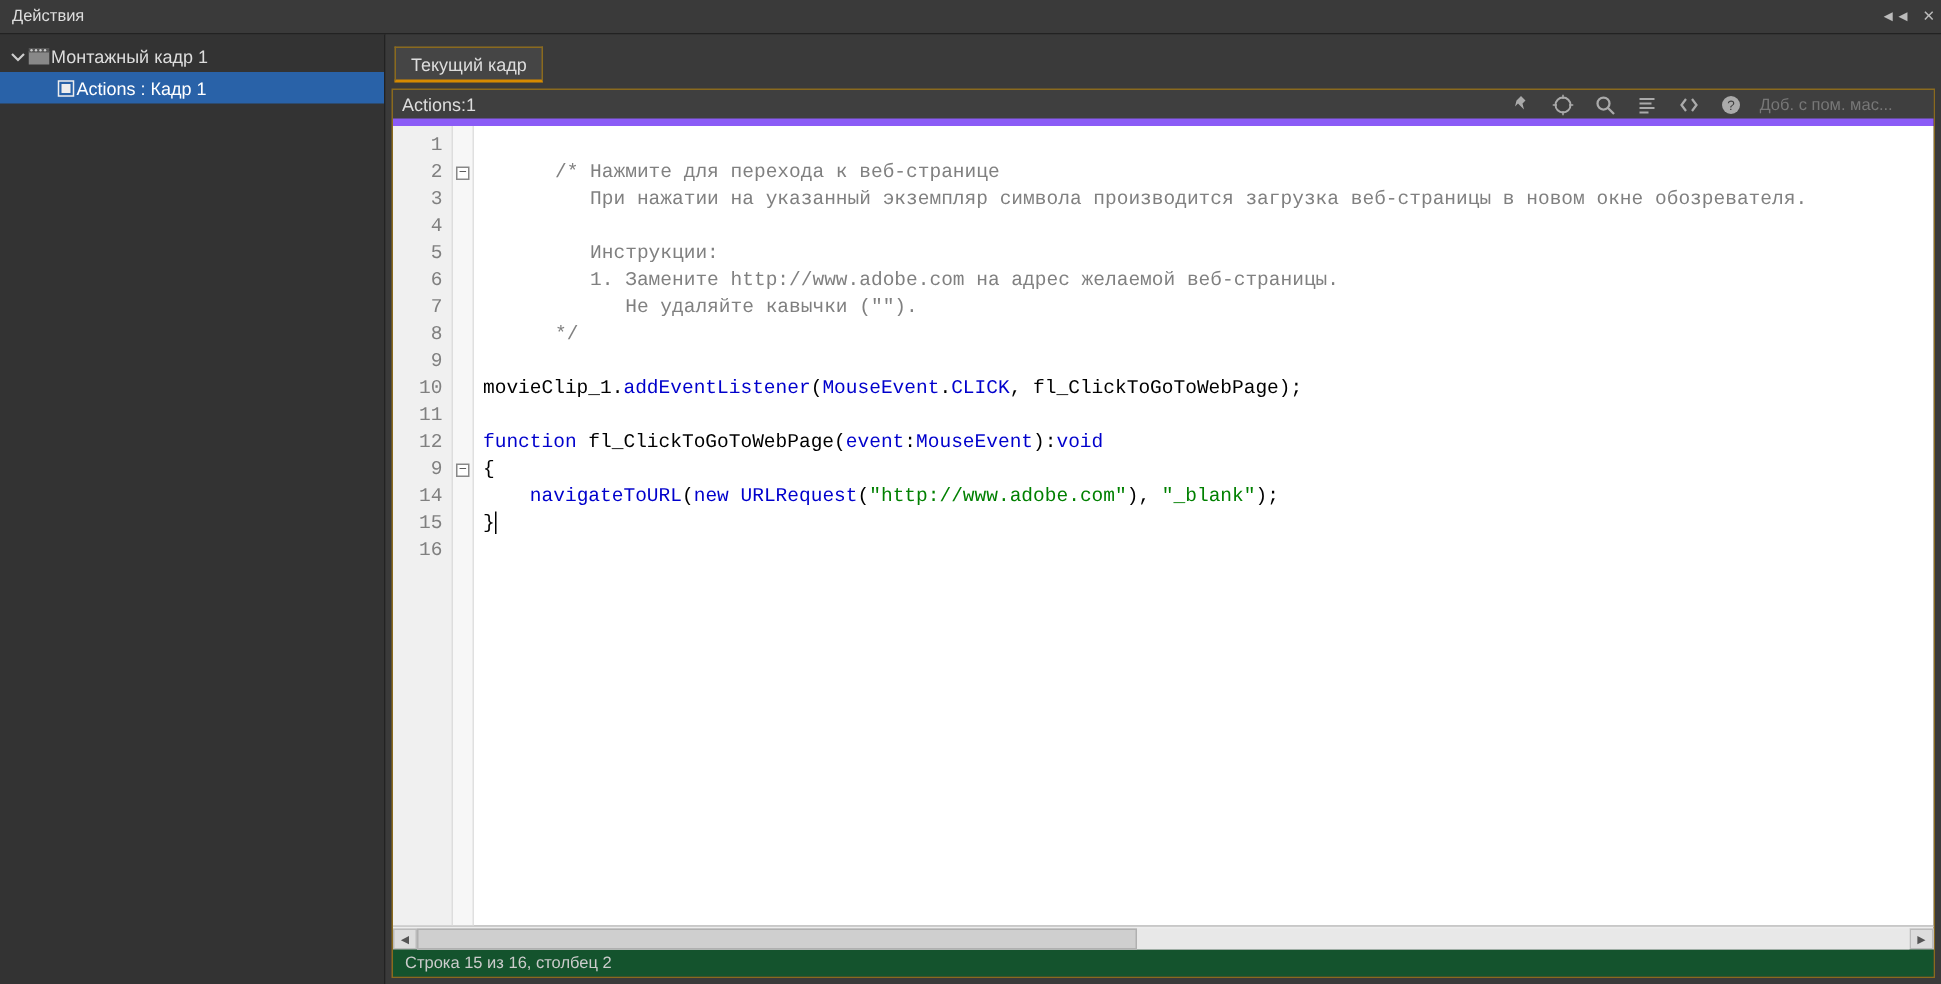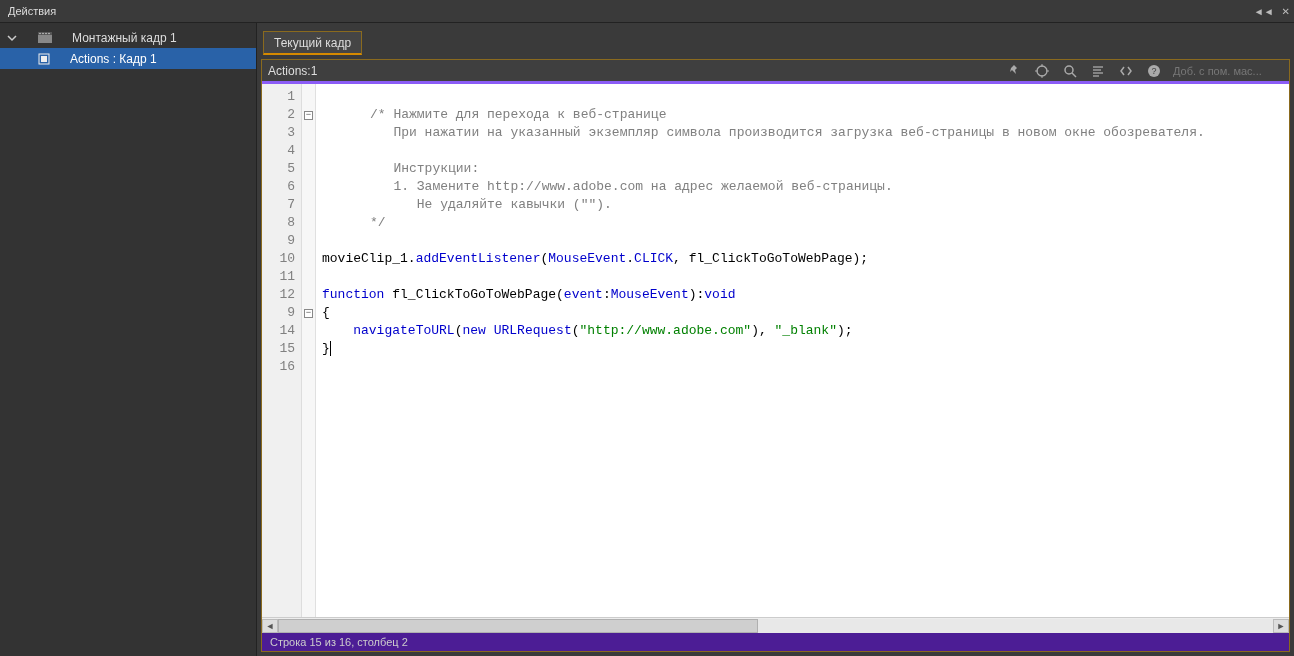--- a/index.html
+++ b/index.html
@@ -51,21 +51,21 @@
   flex-direction: column;
 }
 .tree {
   padding-top: 4px;
 }
 .tree-row {
   display: flex;
   align-items: center;
   height: 21px;
   padding-left: 6px;
-  gap: 20px;
+  gap: 1px;
   color: #ddd;
   font-size: 12px;
 }
 .tree-row.selected {
   background: #2962a8;
   color: #fff;
 }
 .tree-row .disclosure {
   width: 12px;
   height: 12px;
@@ -111,21 +111,21 @@
   flex-direction: column;
   min-height: 0;
 }
 .editor-header {
   height: 24px;
   background: #3f3f3f;
   display: flex;
   align-items: center;
   justify-content: space-between;
   padding: 0 6px;
-  border-bottom: 3px solid #8b5cf6;
+  border-bottom: 5px solid #8b5cf6;
 }
 .editor-header-left {
   font-size: 12px;
   color: #ddd;
 }
 .editor-header-right {
   display: flex;
   align-items: center;
   gap: 10px;
 }
@@ -222,21 +222,21 @@
 .hscroll .thumb {
   position: absolute;
   left: 0; top: 0;
   height: 14px;
   width: 480px;
   background: #cfcfcf;
   border: 1px solid #b0b0b0;
 }
 .statusbar {
   height: 18px;
-  background: #4c1d95;
+  background: #14532d;
   color: #ccc;
   font-size: 11px;
   display: flex;
   align-items: center;
   padding-left: 8px;
 }
 </style>
 </head>
 <body>
 

